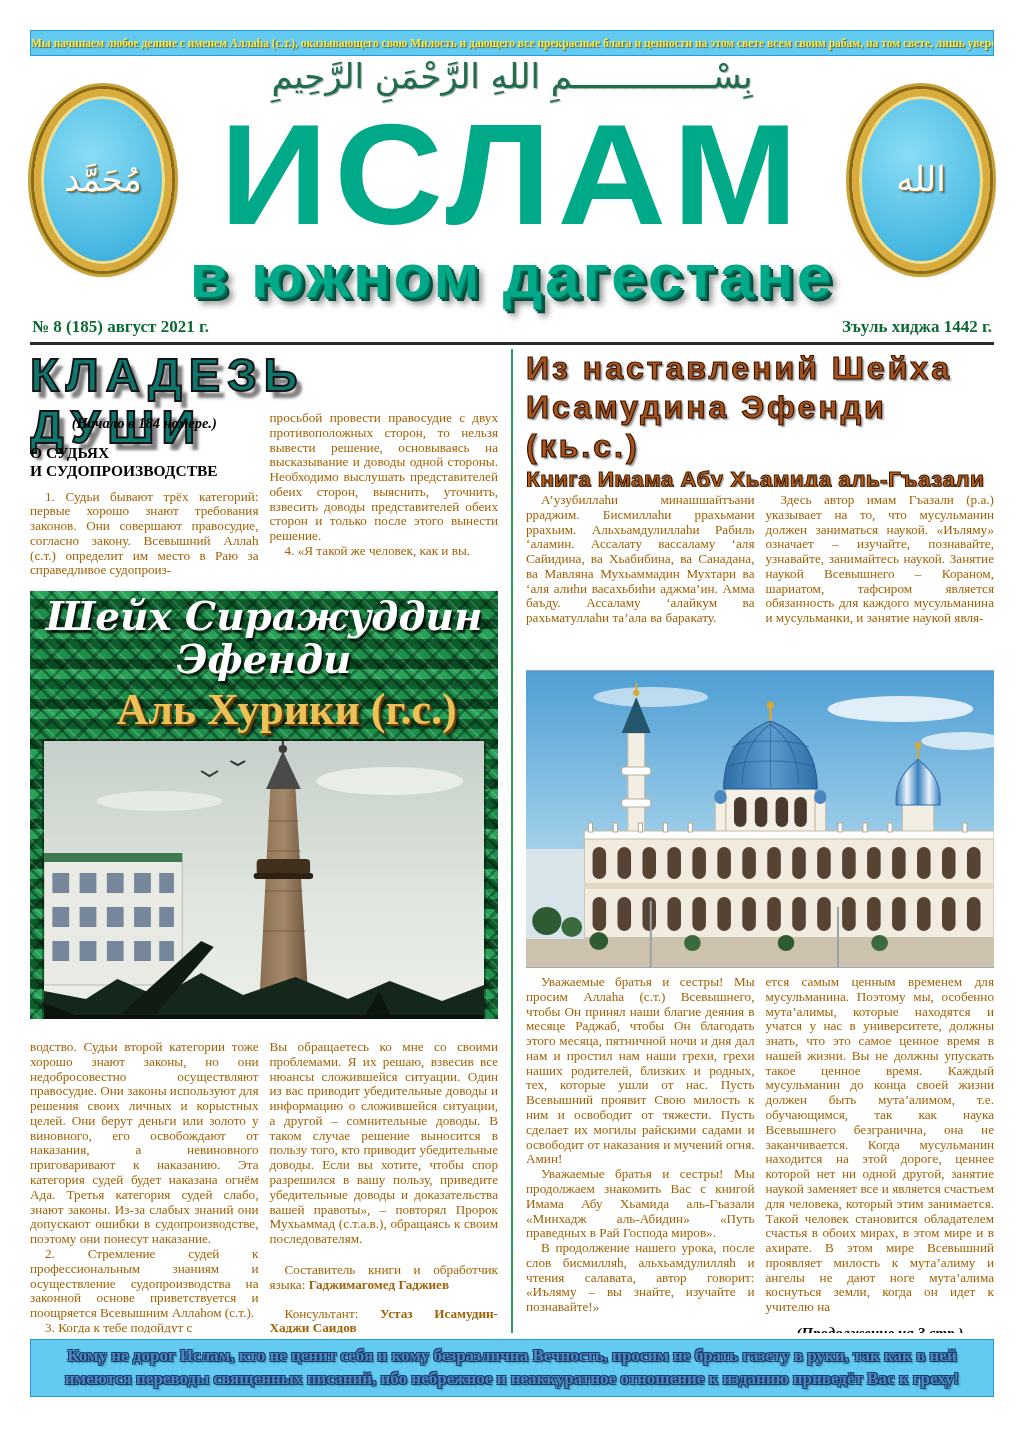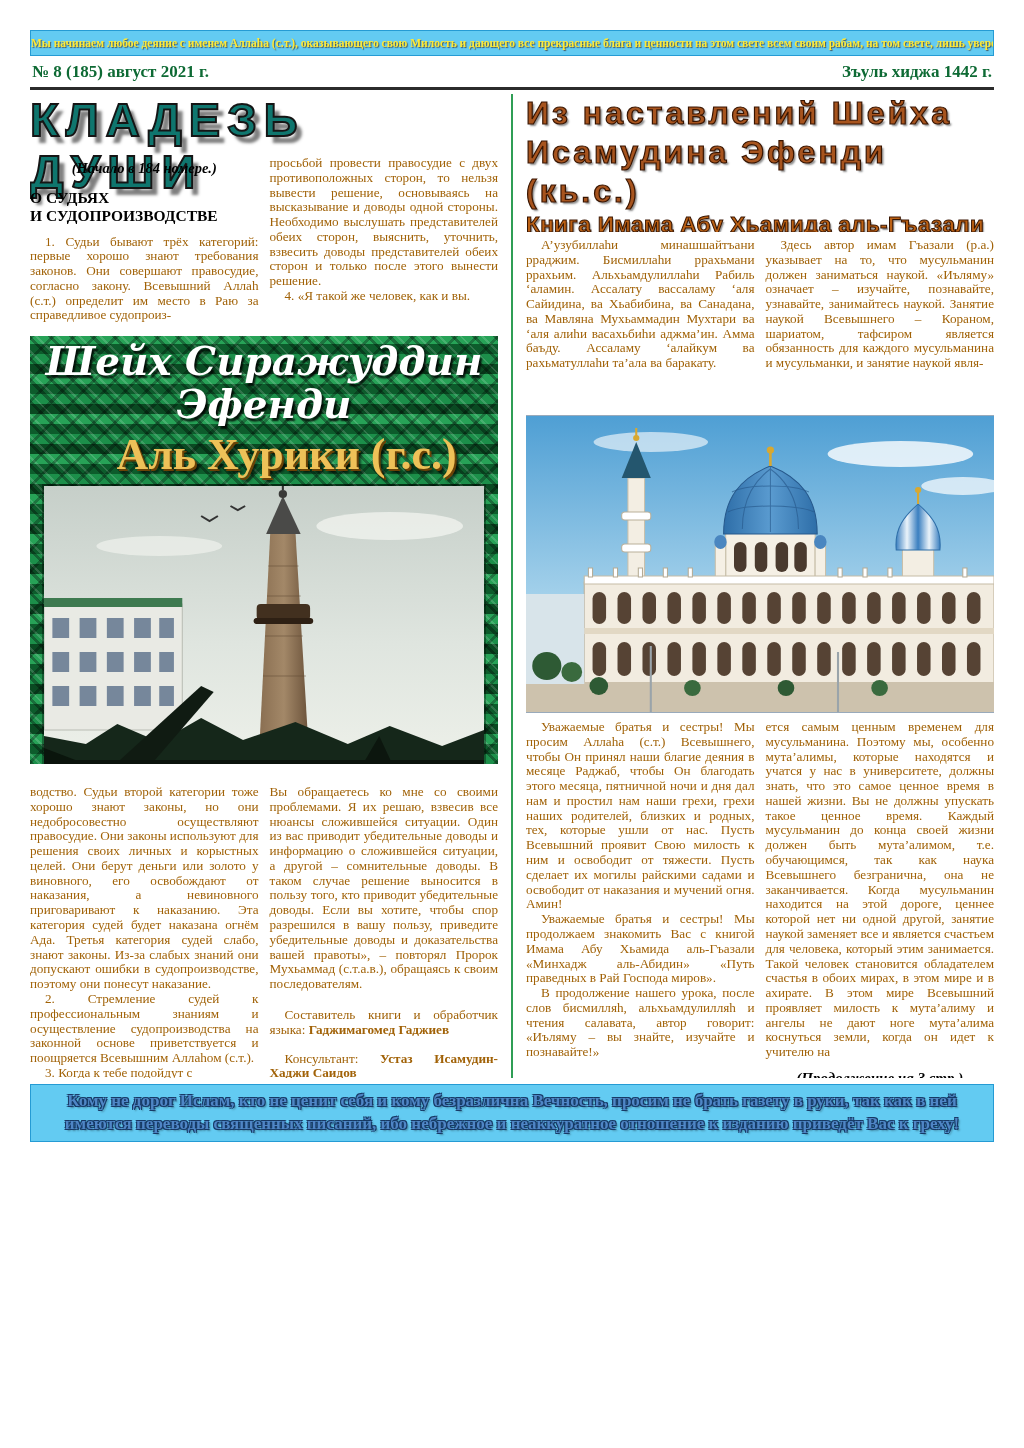--- a/index.html
+++ b/index.html
@@ -91,20 +91,31 @@
 </style>
 </head>
 <body>
 
 <div class="page">
 
   <div class="strip top">
     <span>Мы начинаем любое деяние с именем Аллаhа (с.т.), оказывающего свою Милость и дающего все прекрасные блага и ценности  на этом свете всем своим рабам,  на том свете, лишь уверовавшим!</span>
   </div>
 
+  <div class="masthead">
+    <div class="bismillah">بِسْــــــــــــــمِ اللهِ الرَّحْمَنِ الرَّحِيمِ</div>
+    <div class="emblem left">
+      <div class="ar">مُحَمَّد</div>
+    </div>
+    <div class="emblem right">
+      <div class="ar">الله</div>
+    </div>
+    <div class="m-title">ИСЛАМ</div>
+    <div class="m-sub">в южном дагестане</div>
+  </div>
 
   <div class="issue">
     <span>№ 8 (185) август 2021 г.</span>
     <span>Зъуль хиджа 1442 г.</span>
   </div>
 
   <div class="main">
 
     <div class="half">
       <div class="kladez">КЛАДЕЗЬ ДУШИ</div>

